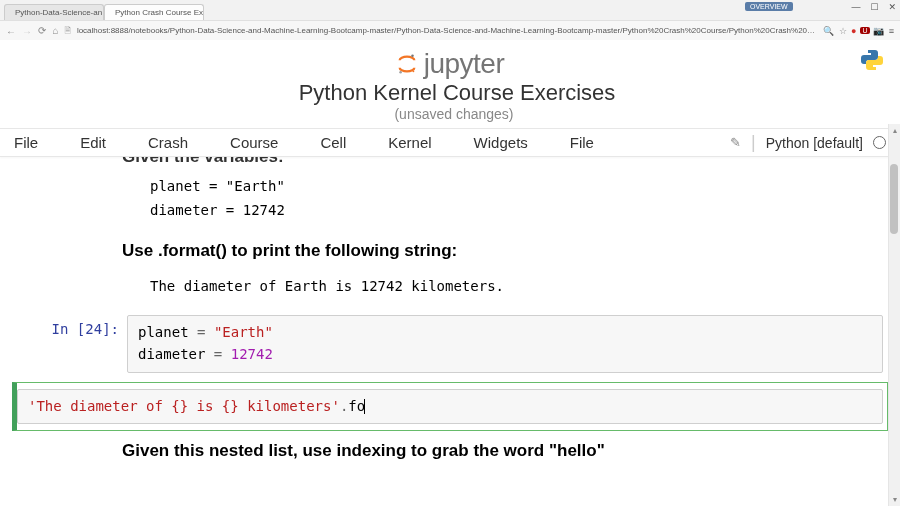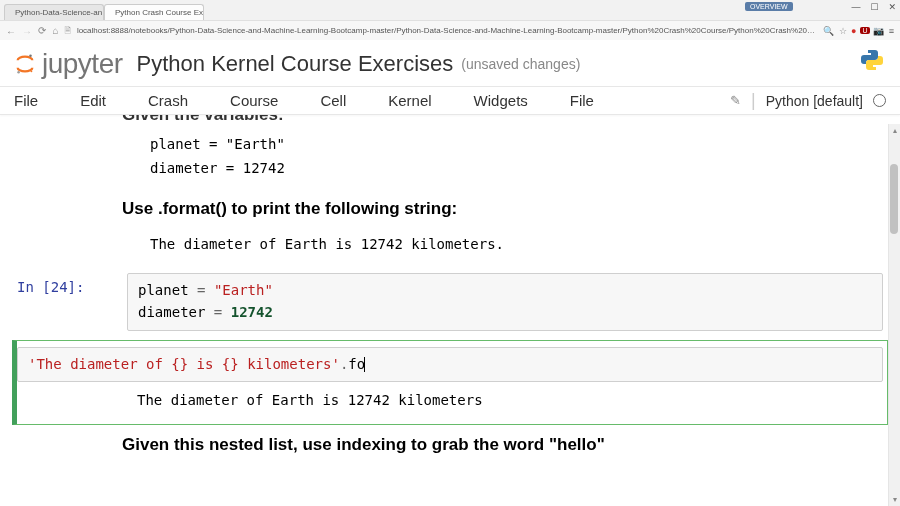--- a/index.html
+++ b/index.html
@@ -79,20 +79,21 @@
     border-radius: 2px;
   }
 
   
   .header {
     padding: 8px 14px 6px 14px;
     display: flex;
     align-items: center;
     border-bottom: 1px solid #e7e7e7;
     position: relative;
+    flex-direction: column;
   }
   .jupyter-logo {
     display: flex;
     align-items: center;
     gap: 6px;
     font-size: 28px;
     font-weight: 400;
     color: #757575;
     letter-spacing: -0.5px;
     font-family: "Helvetica Neue", Arial, sans-serif;
@@ -155,21 +156,21 @@
     overflow-y: auto;
     padding: 0 12px 20px 12px;
   }
   .cell {
     margin: 2px 0;
     display: flex;
   }
   .prompt {
     width: 110px;
     min-width: 110px;
-    text-align: left;
+    text-align: right;
     padding: 6px 8px 6px 0;
     font-family: monospace;
     font-size: 14px;
     color: #303F9F;
   }
   .inner {
     flex: 1;
     padding: 6px 10px;
   }
   .code-input {
@@ -215,21 +216,21 @@
     padding: 4px 4px 4px 0;
     margin: 2px 0;
   }
   .cell-wrapper.selected {
     border: 1px solid #66BB6A;
     border-left: 5px solid #42A05B;
   }
 
   
   .s-str { color: #BA2121; }
-  .s-num { color: #14532d; font-weight: bold; }
+  .s-num { color: #a21caf; }
   .s-op  { color: #666; }
   .s-var { color: #000; }
 
   .cursor {
     display: inline-block;
     width: 1px; height: 15px;
     background: #000;
     vertical-align: text-bottom;
     margin-left: -1px;
   }
@@ -361,26 +362,20 @@
       </div>
     </div>
   </div>
 
   <div class="cell-wrapper selected">
     <div class="cell">
       <div class="inner code-input">
         <div class="code-text"><span class="s-str">'The diameter of {} is {} kilometers'</span><span class="s-op">.</span><span class="s-var">fo</span><span class="cursor"></span></div>
       </div>
     </div>
-    <div class="cell">
-      <div class="prompt"></div>
-      <div class="inner">
-        <div class="code-text">The diameter of Earth is 12742 kilometers</div>
-      </div>
-    </div>
   </div>
 
   <div class="md-block">
     <h3>Given this nested list, use indexing to grab the word "hello"</h3>
   </div>
 
 </div>
 
 <div class="scrollbar-stub">
   <div class="scroll-arrow-up">▴</div>

